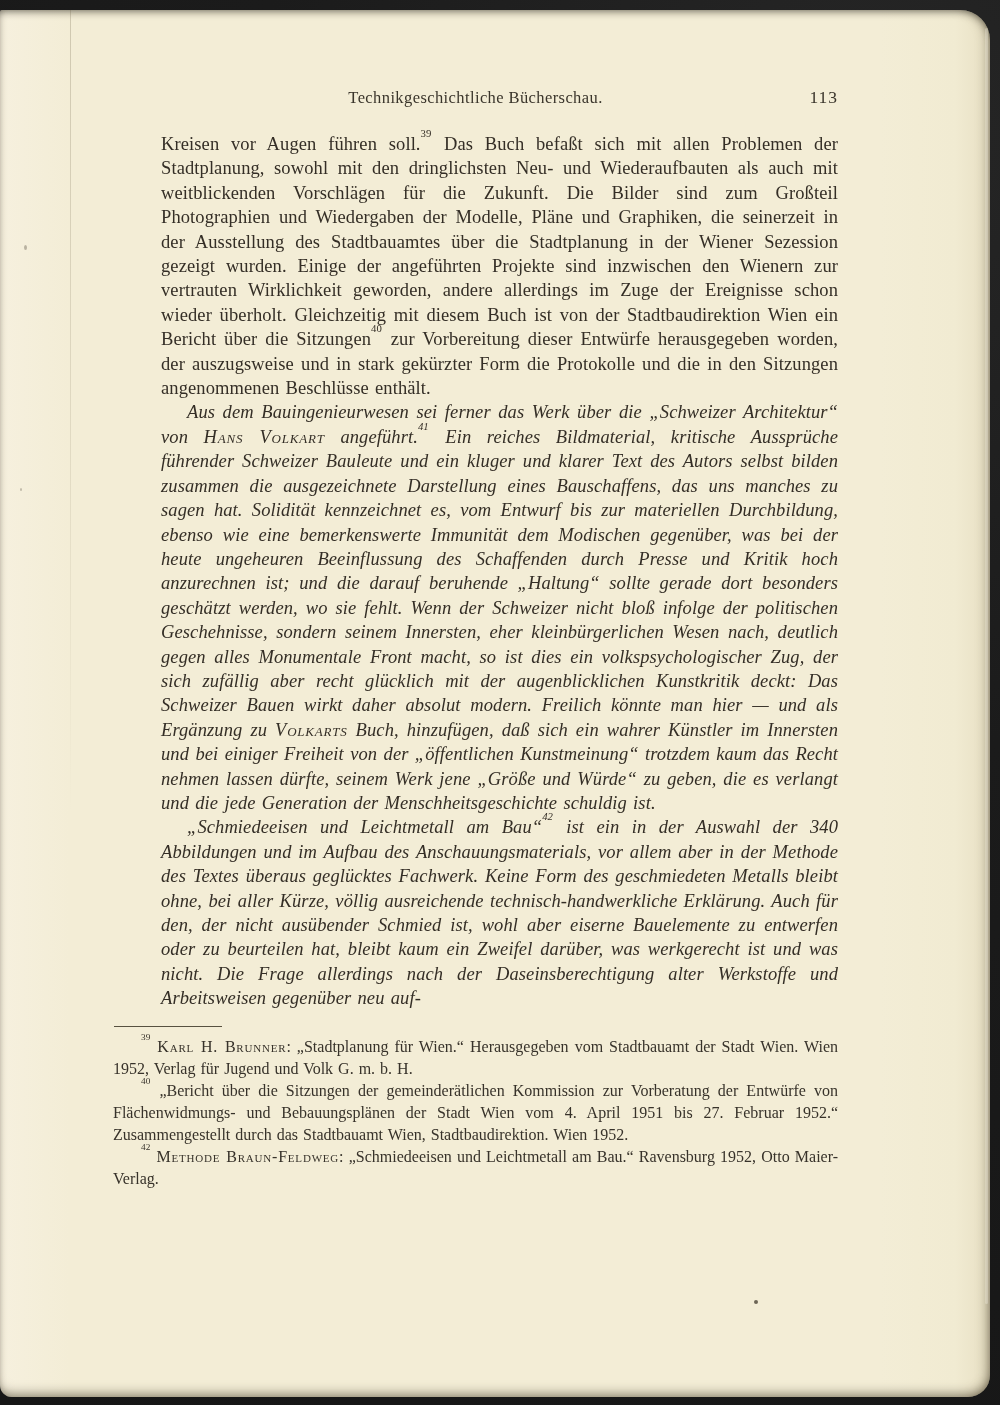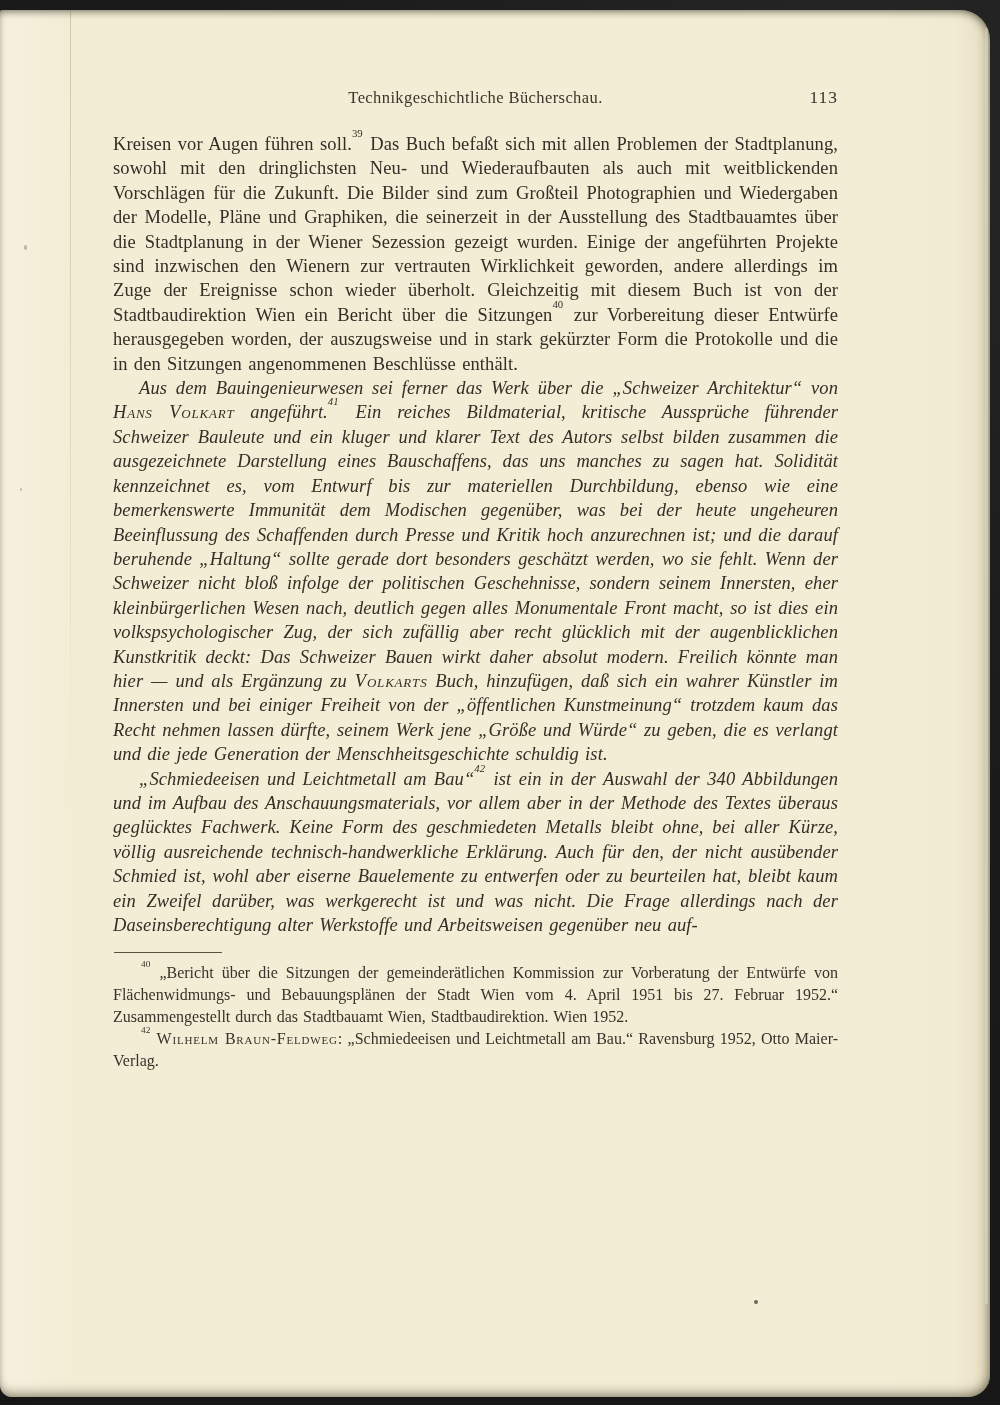--- a/index.html
+++ b/index.html
@@ -64,20 +64,21 @@
     letter-spacing: 1px;
     text-align: right;
   }
   .body-text {
     margin-top: 22px;
     font-size: 18.5px;
     line-height: 24.4px;
     letter-spacing: .1px;
     word-spacing: 1.5px;
     text-align: justify;
+    margin-left: 48px;
   }
   .body-text p.para { margin: 0; }
   .body-text p.para.indent { text-indent: 26px; font-style: italic; }
   .fnref {
     font-size: .58em;
     line-height: 0;
     position: relative;
     top: -.55em;
     letter-spacing: 0;
     margin: 0 1px 0 0;
@@ -124,22 +125,23 @@
 
       <main class="body-text">
           <p class="para"><span>Kreisen vor Augen führen soll.</span><sup class="fnref">39</sup><span> Das Buch befaßt sich mit allen Problemen der Stadtplanung, sowohl mit den dringlichsten Neu- und Wiederaufbauten als auch mit weitblickenden Vorschlägen für die Zukunft. Die Bilder sind zum Großteil Photographien und Wiedergaben der Modelle, Pläne und Graphiken, die seinerzeit in der Ausstellung des Stadtbauamtes über die Stadtplanung in der Wiener Sezession gezeigt wurden. Einige der angeführten Projekte sind inzwischen den Wienern zur vertrauten Wirklichkeit geworden, andere allerdings im Zuge der Ereignisse schon wieder überholt. Gleichzeitig mit diesem Buch ist von der Stadtbaudirektion Wien ein Bericht über die Sitzungen</span><sup class="fnref">40</sup><span> zur Vorbereitung dieser Entwürfe herausgegeben worden, der auszugsweise und in stark gekürzter Form die Protokolle und die in den Sitzungen angenommenen Beschlüsse enthält.</span></p>
           <p class="para indent"><span>Aus dem Bauingenieurwesen sei ferner das Werk über die „Schweizer Architektur“ von </span><span class="sc">Hans Volkart</span><span> angeführt.</span><sup class="fnref">41</sup><span> Ein reiches Bildmaterial, kritische Aussprüche führender Schweizer Bauleute und ein kluger und klarer Text des Autors selbst bilden zusammen die ausgezeichnete Darstellung eines Bauschaffens, das uns manches zu sagen hat. Solidität kennzeichnet es, vom Entwurf bis zur materiellen Durchbildung, ebenso wie eine bemerkenswerte Immunität dem Modischen gegenüber, was bei der heute ungeheuren Beeinflussung des Schaffenden durch Presse und Kritik hoch anzurechnen ist; und die darauf beruhende „Haltung“ sollte gerade dort besonders geschätzt werden, wo sie fehlt. Wenn der Schweizer nicht bloß infolge der politischen Geschehnisse, sondern seinem Innersten, eher kleinbürgerlichen Wesen nach, deutlich gegen alles Monumentale Front macht, so ist dies ein volkspsychologischer Zug, der sich zufällig aber recht glücklich mit der augenblicklichen Kunstkritik deckt: Das Schweizer Bauen wirkt daher absolut modern. Freilich könnte man hier — und als Ergänzung zu </span><span class="sc">Volkarts</span><span> Buch, hinzufügen, daß sich ein wahrer Künstler im Innersten und bei einiger Freiheit von der „öffentlichen Kunstmeinung“ trotzdem kaum das Recht nehmen lassen dürfte, seinem Werk jene „Größe und Würde“ zu geben, die es verlangt und die jede Generation der Menschheitsgeschichte schuldig ist.</span></p>
           <p class="para indent"><span>„Schmiedeeisen und Leichtmetall am Bau“</span><sup class="fnref">42</sup><span> ist ein in der Auswahl der 340 Abbildungen und im Aufbau des Anschauungsmaterials, vor allem aber in der Methode des Textes überaus geglücktes Fachwerk. Keine Form des geschmiedeten Metalls bleibt ohne, bei aller Kürze, völlig ausreichende technisch-handwerkliche Erklärung. Auch für den, der nicht ausübender Schmied ist, wohl aber eiserne Bauelemente zu entwerfen oder zu beurteilen hat, bleibt kaum ein Zweifel darüber, was werkgerecht ist und was nicht. Die Frage allerdings nach der Daseinsberechtigung alter Werkstoffe und Arbeitsweisen gegenüber neu auf-</span></p>
         </main>
 
       <div class="fn-divider"></div>
 
       <section class="footnotes">
+          <p class="footnote"><sup class="fnref">39</sup> <span class="sc">Karl H. Brunner</span><span>: „Stadtplanung für Wien.“ Herausgegeben vom Stadtbauamt der Stadt Wien. Wien 1952, Verlag für Jugend und Volk G. m. b. H.</span></p>
           <p class="footnote"><sup class="fnref">40</sup> <span>„Bericht über die Sitzungen der gemeinderätlichen Kommission zur Vorberatung der Entwürfe von Flächenwidmungs- und Bebauungsplänen der Stadt Wien vom 4. April 1951 bis 27. Februar 1952.“ Zusammengestellt durch das Stadtbauamt Wien, Stadtbaudirektion. Wien 1952.</span></p>
-          <p class="footnote"><sup class="fnref">42</sup> <span class="sc">Wilhelm Braun-Feldweg</span><span>: „Schmiedeeisen und Leichtmetall am Bau.“ Ravensburg 1952, Otto Maier-Verlag.</span></p>
+          <p class="footnote"><sup class="fnref">42</sup> <span class="sc">Methode Braun-Feldweg</span><span>: „Schmiedeeisen und Leichtmetall am Bau.“ Ravensburg 1952, Otto Maier-Verlag.</span></p>
         </section>
     </div>
 
     <div class="speck speck-1"></div>
     <div class="speck speck-2"></div>
     <div class="speck speck-3"></div>
   </div>
 </div>
 
 </body></html>

